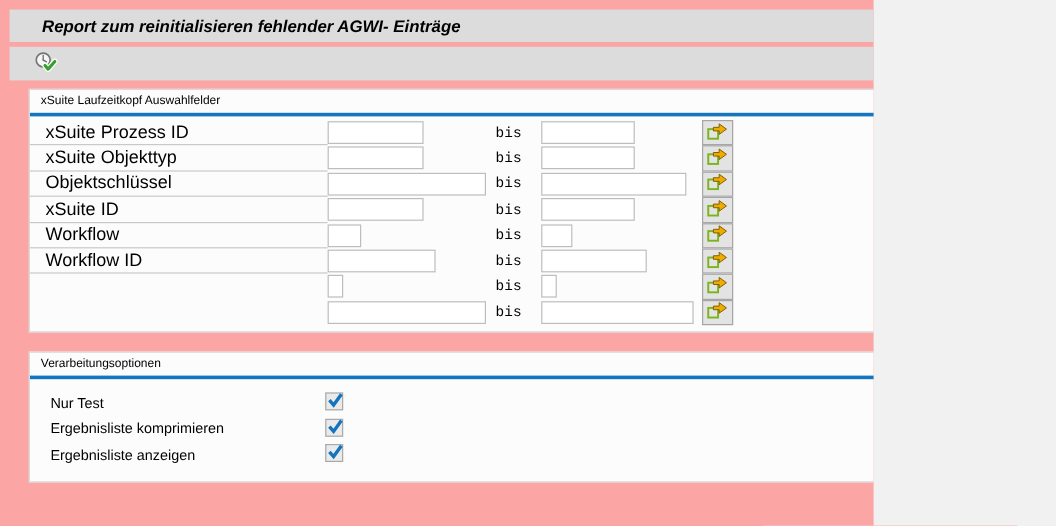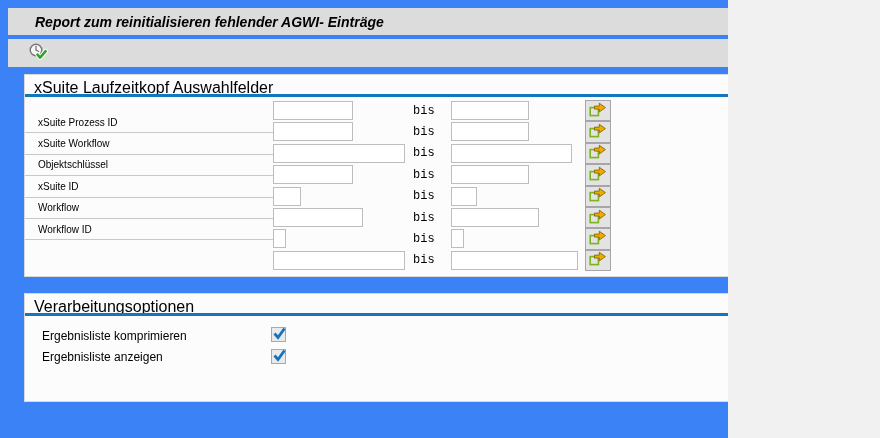--- a/index.html
+++ b/index.html
@@ -1,33 +1,33 @@
 <!DOCTYPE html>
 <html><head>
 <meta charset="utf-8">
 <style>
   html,body{margin:0;padding:0;}
   body{background:#f1f1f1;font-family:"Liberation Sans",sans-serif;}
-  .screen{position:relative;width:728px;height:438px;background:#3b82f6;overflow:hidden;}
+  .screen{position:relative;width:728px;height:438px;background:#fca5a5;overflow:hidden;}
 
   .titlebar{position:absolute;left:8px;top:8px;width:851px;height:27px;background:#dcdcdc;display:flex;align-items:center;}
   .titlebar .title-text{font-size:14px;font-weight:bold;font-style:italic;color:#000;padding-left:27px;white-space:nowrap;}
 
   .toolbar{position:absolute;left:8px;top:39px;width:851px;height:28px;background:#dcdcdc;display:flex;align-items:center;}
   .tool-btn{margin-left:19px;width:24px;height:24px;background:transparent;border:none;padding:0;cursor:pointer;display:flex;align-items:center;justify-content:center;}
 
   .groupbox{position:absolute;left:24px;width:831px;background:#fcfcfc;border:1px solid #d9d9d9;box-sizing:border-box;}
   .gb1{top:74px;height:203px;}
   .gb2{top:293px;height:109px;}
-  .gb-header{position:absolute;left:9px;top:4px;font-size:16px;color:#000;white-space:nowrap;}
+  .gb-header{position:absolute;left:9px;top:4px;font-size:10px;color:#000;white-space:nowrap;}
   .gb-rule{position:absolute;left:0;top:19px;width:100%;height:3px;background:#1476be;}
 
   .rows{position:absolute;left:0;top:25px;width:100%;}
   .sel-row{position:relative;height:21.4px;}
-  .sel-label{position:absolute;left:0;top:0;width:248px;height:100%;border-bottom:1px solid #c9c9c9;box-sizing:border-box;padding-left:13px;font-size:10px;color:#000;display:flex;align-items:center;white-space:nowrap;margin-top:12px;}
+  .sel-label{position:absolute;left:0;top:0;width:248px;height:100%;border-bottom:1px solid #c9c9c9;box-sizing:border-box;padding-left:13px;font-size:15px;color:#000;display:flex;align-items:center;white-space:nowrap;}
   .sel-input{position:absolute;top:1px;height:19px;box-sizing:border-box;border:1px solid #bdbdbd;background:#fff;font-size:12px;padding:0 2px;font-family:"Liberation Sans",sans-serif;}
   .sel-input.from{left:248px;}
   .sel-input.to{left:426px;}
   .bis{position:absolute;left:388px;top:0;height:100%;display:flex;align-items:center;font-size:12px;color:#000;font-family:Liberation Mono, monospace;}
   .multi-btn{position:absolute;left:560px;top:0;width:26px;height:21.4px;background:#e3e3e3;border:1px solid #a6a6a6;box-sizing:border-box;padding:0;margin:0;display:flex;align-items:center;justify-content:center;cursor:pointer;}
 
   .opt-rows{position:absolute;left:0;top:31px;width:100%;}
   .opt-row{position:relative;height:21.5px;}
   .opt-label{position:absolute;left:17px;top:0;height:100%;display:flex;align-items:center;font-size:12px;color:#000;white-space:nowrap;}
   .checkbox{position:absolute;left:246px;top:2px;width:15px;height:15px;background:#eaeaea;border:1px solid #a9a9a9;box-sizing:border-box;cursor:pointer;}
@@ -66,21 +66,21 @@
           <span class="bis">bis</span>
           <input class="sel-input to" value="" style="width: 78px;">
           <button class="multi-btn">
             <span><svg width="18" height="15" viewBox="0 0 18 15">
                 <rect x="1.2" y="5.6" width="8.2" height="8" fill="none" stroke="#7AB51D" stroke-width="1.6"></rect>
                 <path d="M5.5,4.1 L10.3,4.1 L10.3,1.2 L16.4,5.6 L10.3,10 L10.3,7.1 L5.5,7.1 Z" fill="#F0AB00" stroke="#7c5c00" stroke-width="0.8" stroke-linejoin="round"></path>
               </svg></span>
           </button>
         </div>
         <div class="sel-row">
-          <div class="sel-label">xSuite Workflow</div>
+          <div class="sel-label">xSuite Objekttyp</div>
           <input class="sel-input from" value="" style="width: 80px;">
           <span class="bis">bis</span>
           <input class="sel-input to" value="" style="width: 78px;">
           <button class="multi-btn">
             <span><svg width="18" height="15" viewBox="0 0 18 15">
                 <rect x="1.2" y="5.6" width="8.2" height="8" fill="none" stroke="#7AB51D" stroke-width="1.6"></rect>
                 <path d="M5.5,4.1 L10.3,4.1 L10.3,1.2 L16.4,5.6 L10.3,10 L10.3,7.1 L5.5,7.1 Z" fill="#F0AB00" stroke="#7c5c00" stroke-width="0.8" stroke-linejoin="round"></path>
               </svg></span>
           </button>
         </div>
@@ -155,20 +155,28 @@
           </button>
         </div>
       </div>
   </div>
 
   <div class="groupbox gb2">
     <div class="gb-header">Verarbeitungsoptionen</div>
     <div class="gb-rule" style="background: rgb(20, 118, 190);"></div>
     <div class="opt-rows" id="opt-rows">
         <div class="opt-row">
+          <div class="opt-label">Nur Test</div>
+          <div class="checkbox">
+            <svg width="17" height="17" viewBox="0 0 17 17">
+              <path d="M3.5,8.5 L7,12.5 L13.5,3.5" fill="none" stroke="#1374BD" stroke-width="2.8" stroke-linejoin="miter"></path>
+            </svg>
+          </div>
+        </div>
+        <div class="opt-row">
           <div class="opt-label">Ergebnisliste komprimieren</div>
           <div class="checkbox">
             <svg width="17" height="17" viewBox="0 0 17 17">
               <path d="M3.5,8.5 L7,12.5 L13.5,3.5" fill="none" stroke="#1374BD" stroke-width="2.8" stroke-linejoin="miter"></path>
             </svg>
           </div>
         </div>
         <div class="opt-row">
           <div class="opt-label">Ergebnisliste anzeigen</div>
           <div class="checkbox">

